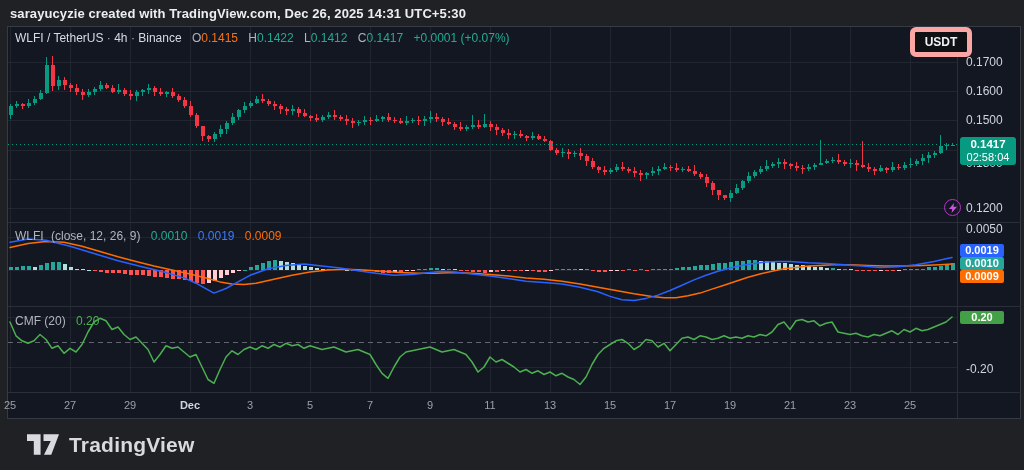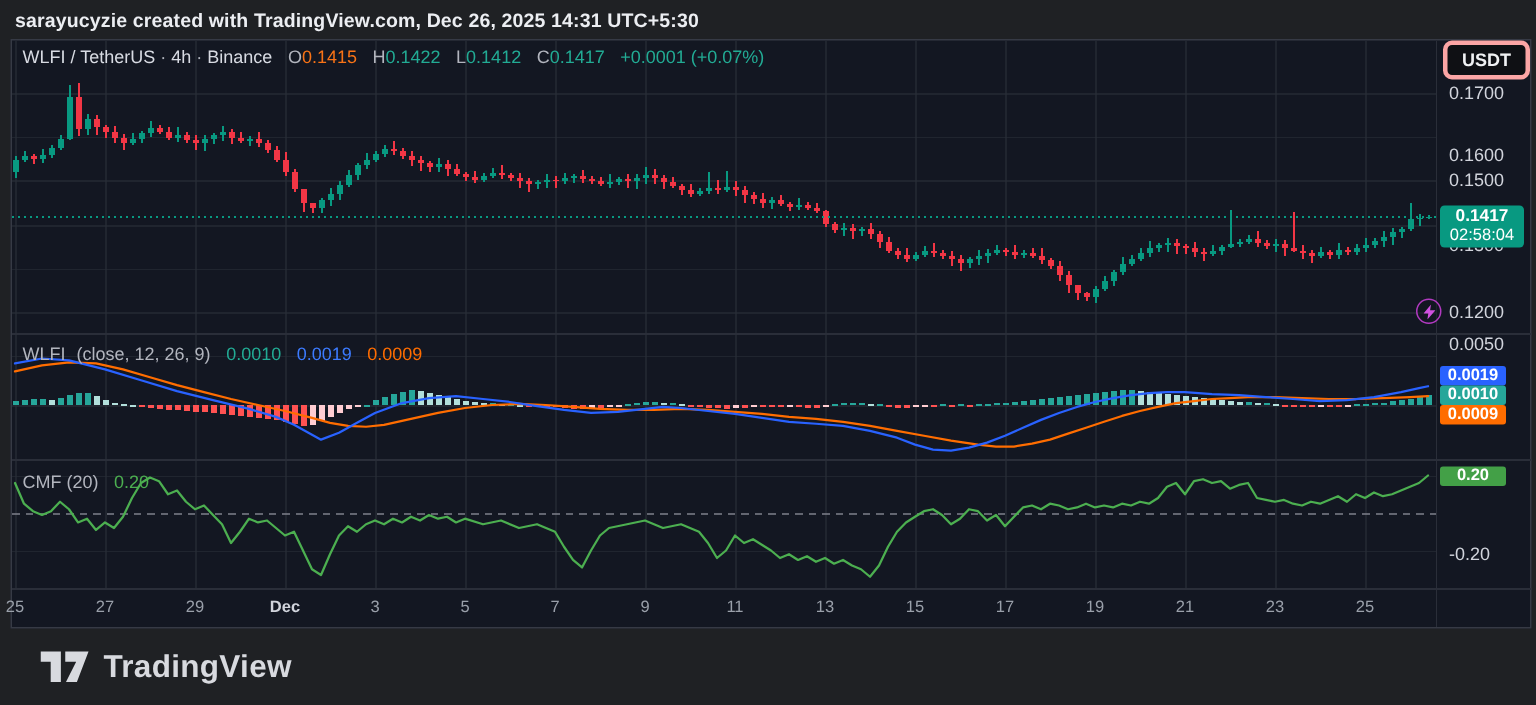--- a/index.html
+++ b/index.html
@@ -13,21 +13,21 @@
   .legend{position:absolute;font-size:12px;color:#b2b5be;white-space:nowrap;z-index:5;}
   .legend .sym{color:#d8dbe3;}
   .legend .lab{color:#b2b5be;margin-left:7px;}
   .legend .val{font-weight:normal;}
   .axis-label{position:absolute;left:966px;font-size:12px;color:#d1d4dc;line-height:14px;z-index:4;}
   .badge{position:absolute;left:960px;color:#fff;font-size:11px;font-weight:bold;text-align:center;
         border-radius:2px;padding:0 5px;line-height:13px;z-index:6;min-width:44px;box-sizing:border-box;}
   .price-badge{position:absolute;left:960px;width:56px;border-radius:3px;color:#fff;text-align:center;
         font-size:11px;line-height:13px;padding:1px 2px;z-index:6;box-sizing:border-box;}
   .price-badge .p{font-weight:bold;font-size:11.5px;}
-  .usdt-btn{position:absolute;left:962px;top:27px;background:#0f1014;border:3px solid #fca5a5;
+  .usdt-btn{position:absolute;left:910px;top:27px;background:#0f1014;border:5px solid #fca5a5;
         border-radius:6px;color:#f0f1f3;font-size:12px;font-weight:bold;padding:3px 0;width:52px;
         text-align:center;z-index:7;cursor:pointer;}
   .tick-label{position:absolute;top:399px;width:40px;margin-left:-20px;text-align:center;
         font-size:11px;color:#9aa0aa;z-index:4;}
   .tick-label.major{color:#d1d4dc;font-weight:bold;}
   .flash-icon{position:absolute;left:944px;top:199px;width:15px;height:15px;border:1.5px solid #b13ac0;
         border-radius:50%;display:flex;align-items:center;justify-content:center;z-index:6;background:rgba(19,23,34,.4);}
   .footer{position:absolute;left:0;bottom:0;width:100%;height:51px;display:flex;align-items:center;
         padding-left:27px;box-sizing:border-box;gap:9px;}
   .footer .brand{color:#d8dadf;font-size:21px;font-weight:bold;letter-spacing:.2px;}
@@ -589,21 +589,21 @@
   </div>
 
   <div class="flash-icon">
     <svg width="8" height="10" viewBox="0 0 8 10">
       <polygon points="5,0 0,6 3.2,6 2.6,10 8,3.8 4.4,3.8" fill="#cf51e0"></polygon>
     </svg>
   </div>
 
   <div id="overlay-labels">
       <div class="axis-label" style="top:55px;">0.1700</div>
-      <div class="axis-label" style="top:84px;margin-top:12px;">0.1600</div>
+      <div class="axis-label" style="top:84px;">0.1600</div>
       <div class="axis-label" style="top:113px;">0.1500</div>
       <div class="axis-label" style="top:156px;">0.1300</div>
       <div class="axis-label" style="top:201px;">0.1200</div>
       <div class="axis-label" style="top:222px;">0.0050</div>
       <div class="badge" style="top:244px;background:#2962ff;">0.0019</div>
       <div class="badge" style="top:257px;background:#26a69a;">0.0010</div>
       <div class="badge" style="top:270px;background:#ff6d00;">0.0009</div>
       <div class="badge" style="top:311px;background:#43a047;">0.20</div>
       <div class="axis-label" style="top:362px;">-0.20</div>
       <div class="tick-label" style="left:10px;">25</div>

